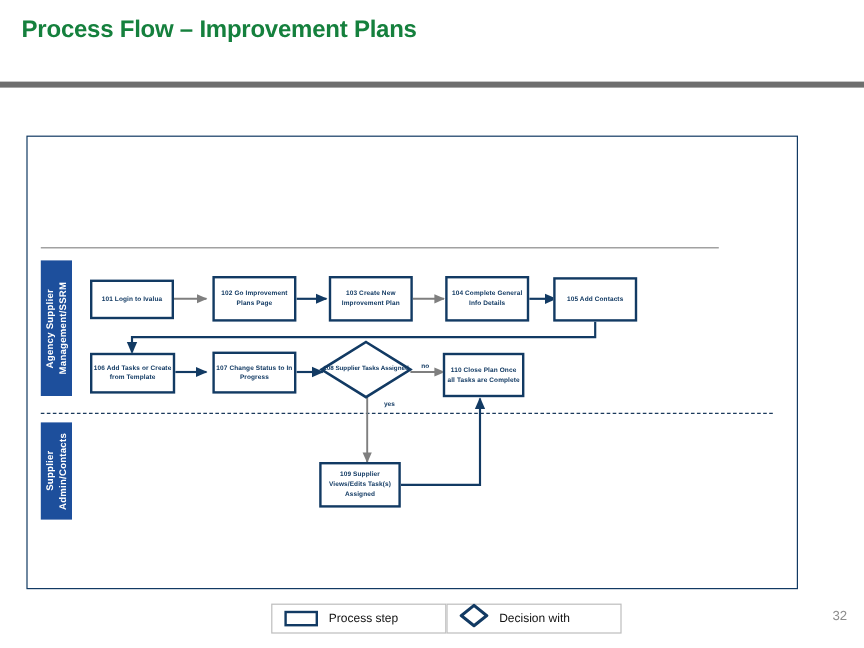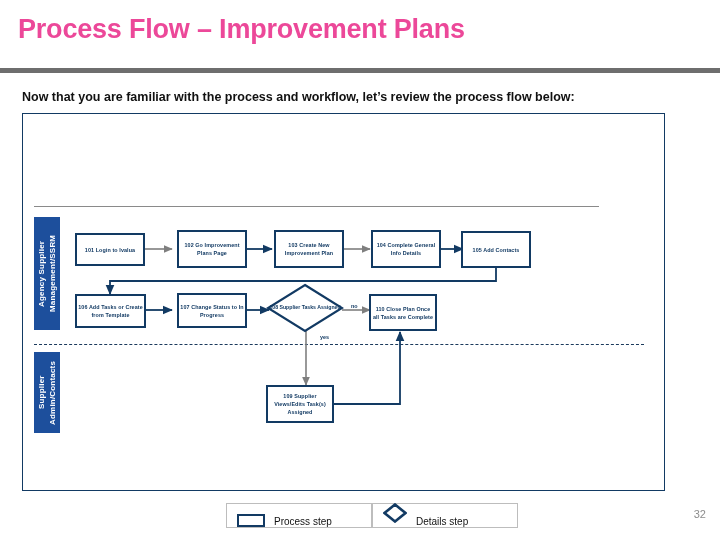--- a/index.html
+++ b/index.html
@@ -8,21 +8,21 @@
     background:#ffffff;
     font-family:"Liberation Sans", sans-serif;
     overflow:hidden;
     position:relative;
   }
   .slide{position:absolute;inset:0;}
 
   
   .title{
     position:absolute;left:18px;top:14px;
-    font-size:27px;font-weight:bold;color:#ec4899;
+    font-size:20px;font-weight:bold;color:#15803d;
     letter-spacing:-0.2px;white-space:nowrap;
   }
   .title-rule{
     position:absolute;left:0;top:68px;width:720px;height:5px;
     background:#6e6e6e;
   }
 
   
   .intro{
     position:absolute;left:22px;top:90px;
@@ -104,21 +104,21 @@
   
   .legend{
     position:absolute;left:226px;top:503px;
     width:292px;height:25px;
     display:flex;
     box-sizing:border-box;
   }
   .legend-cell{
     flex:1;
     border:1px solid #bdbdbd;
-    display:flex;align-items:flex-end;
+    display:flex;align-items:center;
     box-sizing:border-box;
     background:#ffffff;
     padding-left:10px;
     gap:9px;
   }
   .legend-rect{
     width:28px;height:13px;
     border:2.5px solid #123a63;
     background:#ffffff;
     box-sizing:border-box;
@@ -135,21 +135,20 @@
   }
 </style>
 </head>
 <body>
 
 <div class="slide">
 
   <div class="title">Process Flow – Improvement Plans</div>
   <div class="title-rule"></div>
 
-  <div class="intro">Now that you are familiar with the process and workflow, let’s review the process flow below:</div>
 
   <div class="frame"></div>
 
   <div class="lane-rule-solid"></div>
   <div class="lane-rule-dashed"></div>
 
   <div class="lane-label" id="lane-top">Agency Supplier Management/SSRM</div>
   <div class="lane-label" id="lane-bottom">Supplier Admin/Contacts</div>
 
   <svg class="wires" viewBox="0 0 720 540" xmlns="http://www.w3.org/2000/svg">
@@ -215,19 +214,19 @@
     <div class="legend-cell">
       <div class="legend-rect"></div>
       <div class="legend-text">Process step</div>
     </div>
     <div class="legend-cell">
       <div class="legend-diamond">
         <svg width="24" height="20" viewBox="0 0 24 20" xmlns="http://www.w3.org/2000/svg">
           <polygon points="12,1.5 22.5,10 12,18.5 1.5,10" fill="#ffffff" stroke="#123a63" stroke-width="2.6"></polygon>
         </svg>
       </div>
-      <div class="legend-text">Details step</div>
+      <div class="legend-text">Decision with</div>
     </div>
   </div>
 
   <div class="page-num">32</div>
 
 </div>
 
 </body></html>

